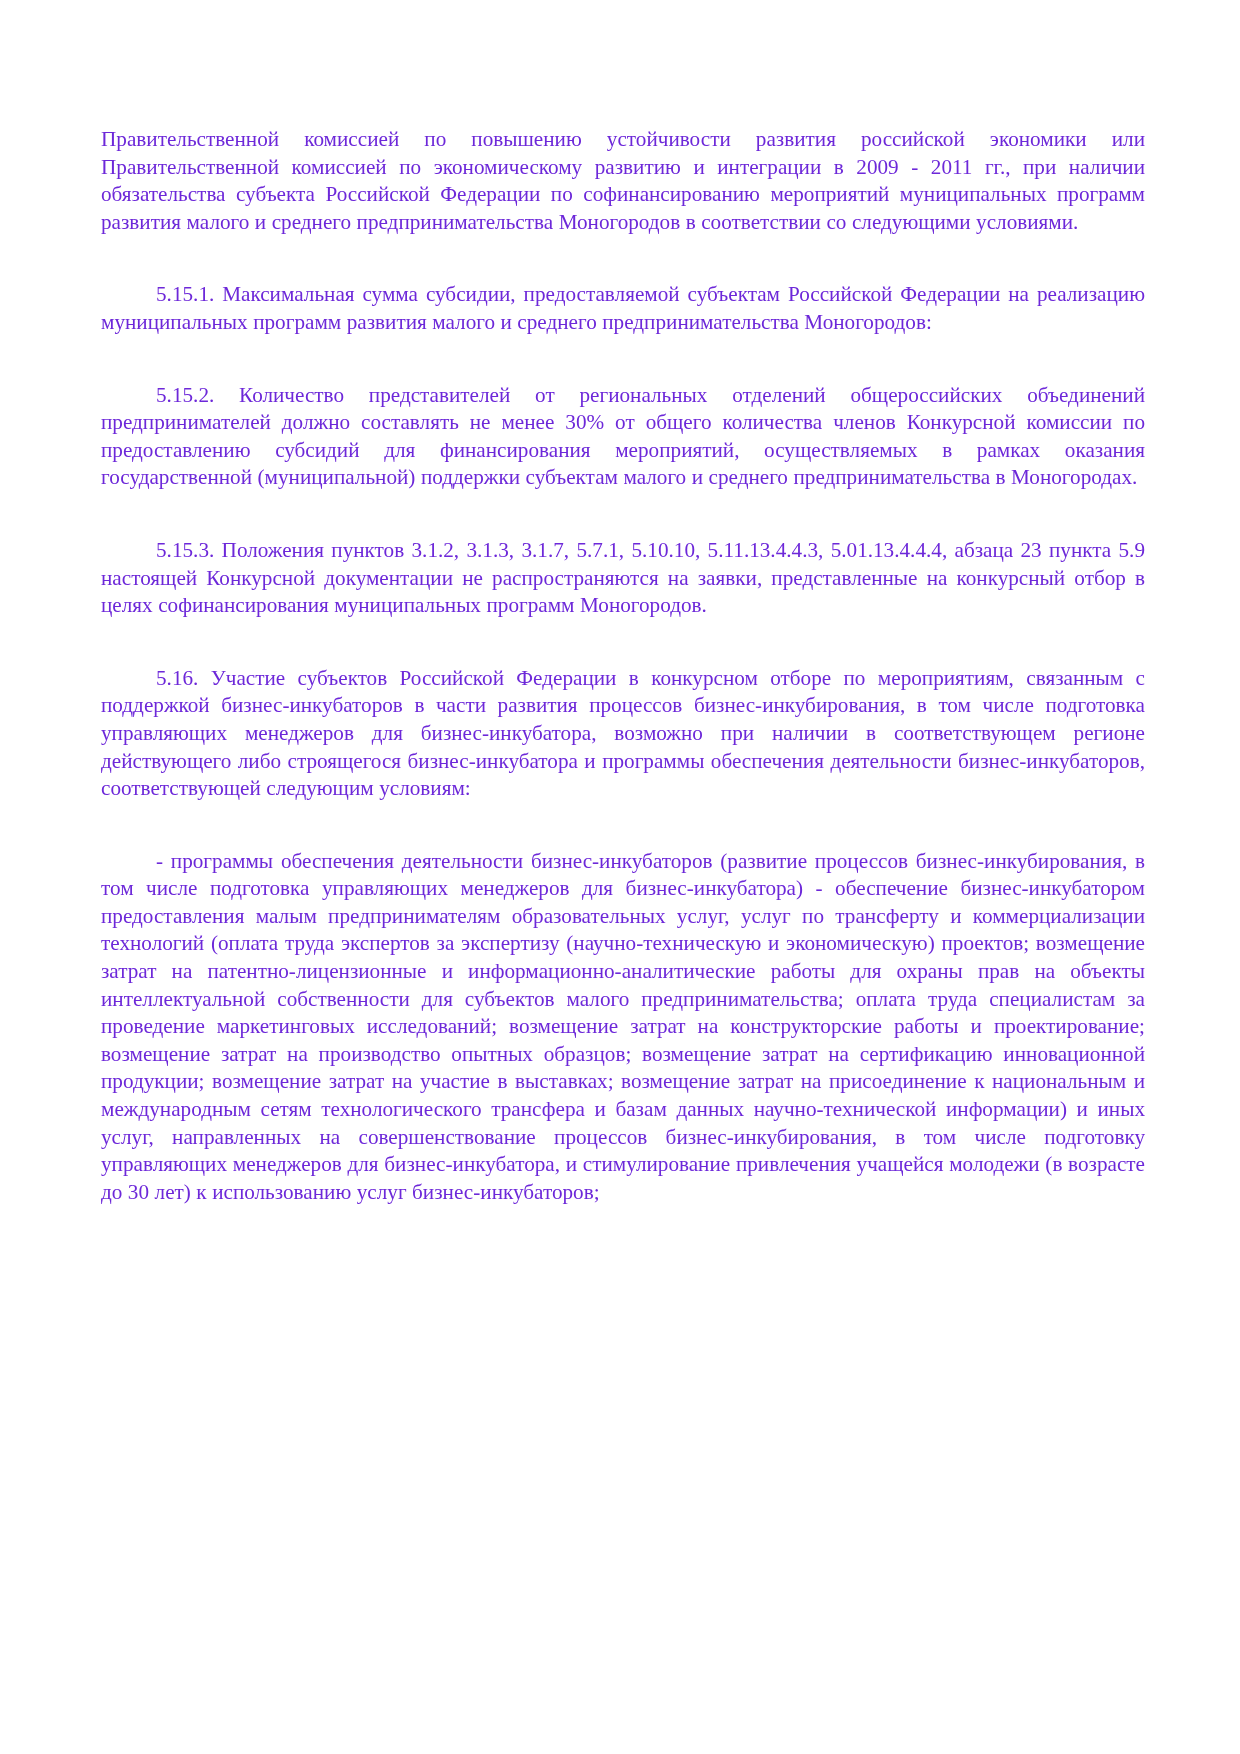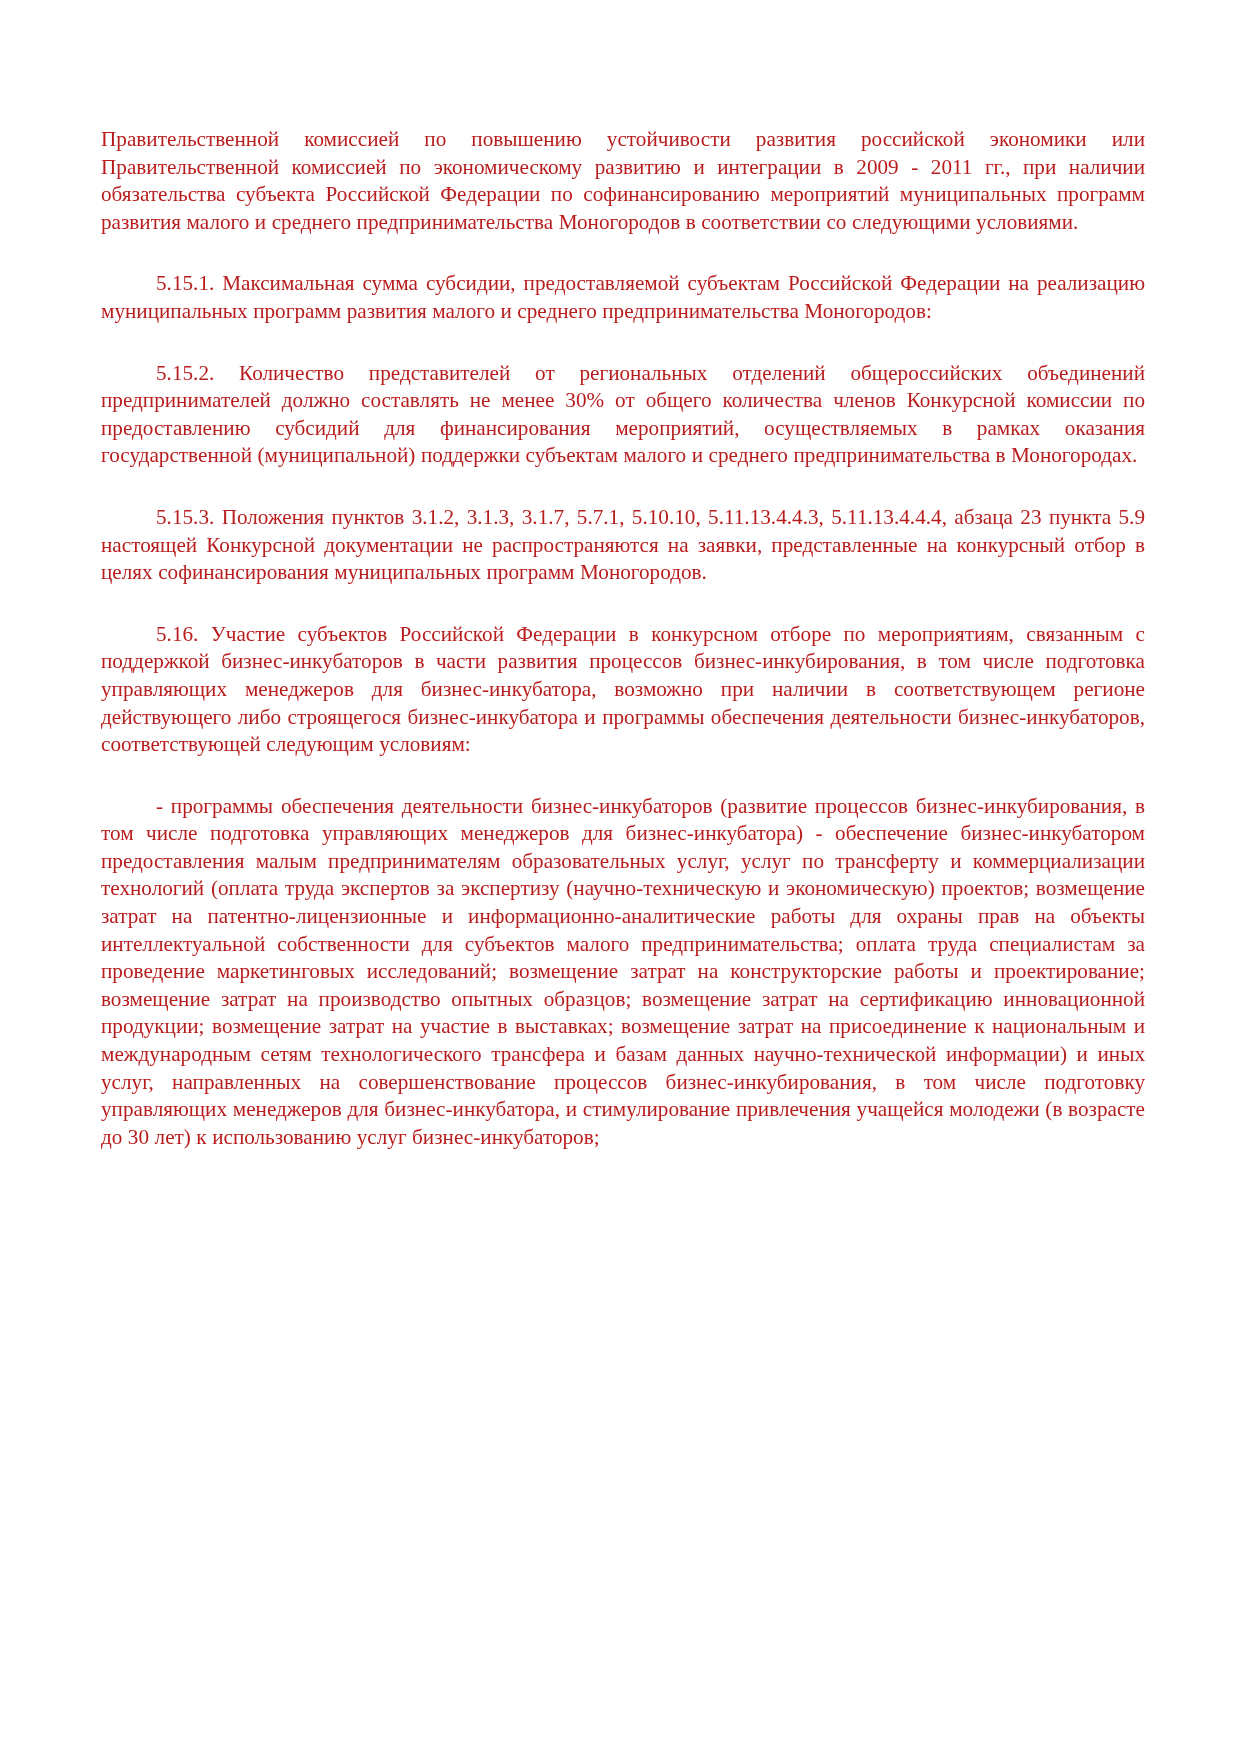--- a/index.html
+++ b/index.html
@@ -26,29 +26,29 @@
   }
   .doc-body {
     width: 1044px;
   }
   p.para {
     margin: 0 0 0 0;
     text-align: justify;
     text-justify: inter-word;
     font-size: 21.2px;
     line-height: 27.6px;
-    color: #b91c1c;
+    color: #6d28d9;
     hyphens: none;
     word-spacing: 0.2px;
   }
   p.para.indent {
     text-indent: 55px;
   }
   p.para.gap-lg {
-    margin-top: 34px;
+    margin-top: 45px;
   }
   
   p.para::after {
     content: "";
     display: inline-block;
     width: 100%;
   }
   p.para.nostretch::after { display: none; }
 </style>
 </head>
@@ -59,20 +59,20 @@
 
     <p class="para nostretch">Правительственной комиссией по повышению устойчивости развития российской экономики или Правительственной комиссией по экономическому развитию и интеграции в 2009 - 2011 гг., при наличии обязательства субъекта Российской Федерации по софинансированию мероприятий муниципальных программ развития малого и среднего предпринимательства Моногородов в соответствии со следующими условиями.</p>
 
     <p class="para indent gap-lg nostretch">5.15.1. Максимальная сумма субсидии, предоставляемой субъектам Российской Федерации на реализацию муниципальных программ развития малого и среднего предпринимательства Моногородов:</p>
 
 
 
 
     <p class="para indent gap-lg nostretch">5.15.2. Количество представителей от региональных отделений общероссийских объединений предпринимателей должно составлять не менее 30% от общего количества членов Конкурсной комиссии по предоставлению субсидий для финансирования мероприятий, осуществляемых в рамках оказания государственной (муниципальной) поддержки субъектам малого и среднего предпринимательства в Моногородах.</p>
 
-    <p class="para indent gap-lg nostretch">5.15.3. Положения пунктов 3.1.2, 3.1.3, 3.1.7, 5.7.1, 5.10.10, 5.11.13.4.4.3, 5.11.13.4.4.4, абзаца 23 пункта 5.9 настоящей Конкурсной документации не распространяются на заявки, представленные на конкурсный отбор в целях софинансирования муниципальных программ Моногородов.</p>
+    <p class="para indent gap-lg nostretch">5.15.3. Положения пунктов 3.1.2, 3.1.3, 3.1.7, 5.7.1, 5.10.10, 5.11.13.4.4.3, 5.01.13.4.4.4, абзаца 23 пункта 5.9 настоящей Конкурсной документации не распространяются на заявки, представленные на конкурсный отбор в целях софинансирования муниципальных программ Моногородов.</p>
 
     <p class="para indent gap-lg nostretch">5.16. Участие субъектов Российской Федерации в конкурсном отборе по мероприятиям, связанным с поддержкой бизнес-инкубаторов в части развития процессов бизнес-инкубирования, в том числе подготовка управляющих менеджеров для бизнес-инкубатора, возможно при наличии в соответствующем регионе действующего либо строящегося бизнес-инкубатора и программы обеспечения деятельности бизнес-инкубаторов, соответствующей следующим условиям:</p>
 
     <p class="para indent gap-lg nostretch">- программы обеспечения деятельности бизнес-инкубаторов (развитие процессов бизнес-инкубирования, в том числе подготовка управляющих менеджеров для бизнес-инкубатора) - обеспечение бизнес-инкубатором предоставления малым предпринимателям образовательных услуг, услуг по трансферту и коммерциализации технологий (оплата труда экспертов за экспертизу (научно-техническую и экономическую) проектов; возмещение затрат на патентно-лицензионные и информационно-аналитические работы для охраны прав на объекты интеллектуальной собственности для субъектов малого предпринимательства; оплата труда специалистам за проведение маркетинговых исследований; возмещение затрат на конструкторские работы и проектирование; возмещение затрат на производство опытных образцов; возмещение затрат на сертификацию инновационной продукции; возмещение затрат на участие в выставках; возмещение затрат на присоединение к национальным и международным сетям технологического трансфера и базам данных научно-технической информации) и иных услуг, направленных на совершенствование процессов бизнес-инкубирования, в том числе подготовку управляющих менеджеров для бизнес-инкубатора, и стимулирование привлечения учащейся молодежи (в возрасте до 30 лет) к использованию услуг бизнес-инкубаторов;</p>
 
   </div>
 </div>
 
 </body></html>

